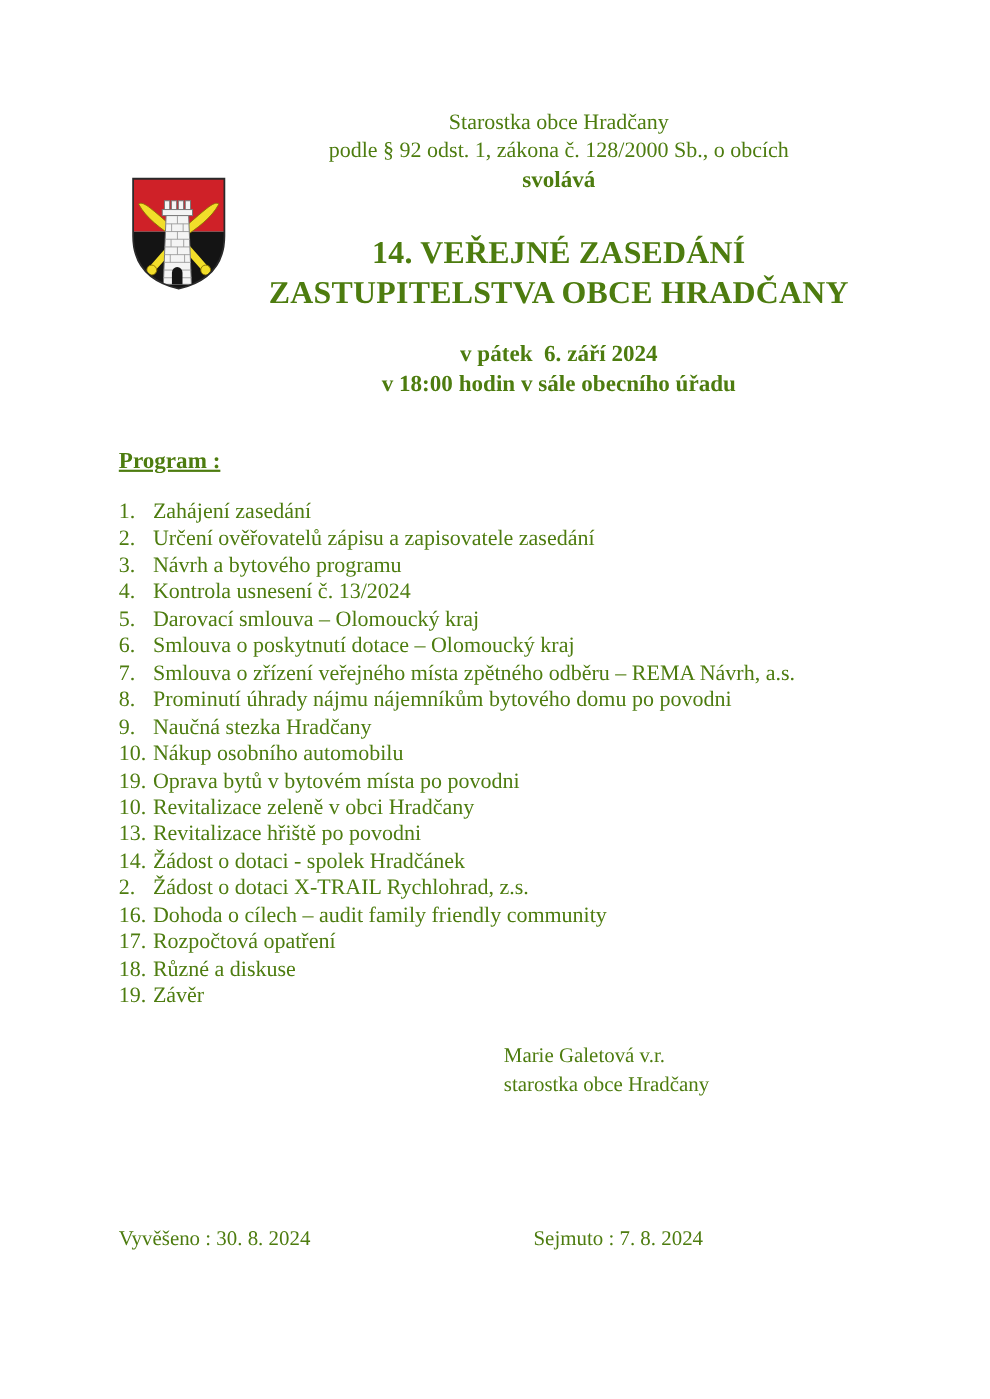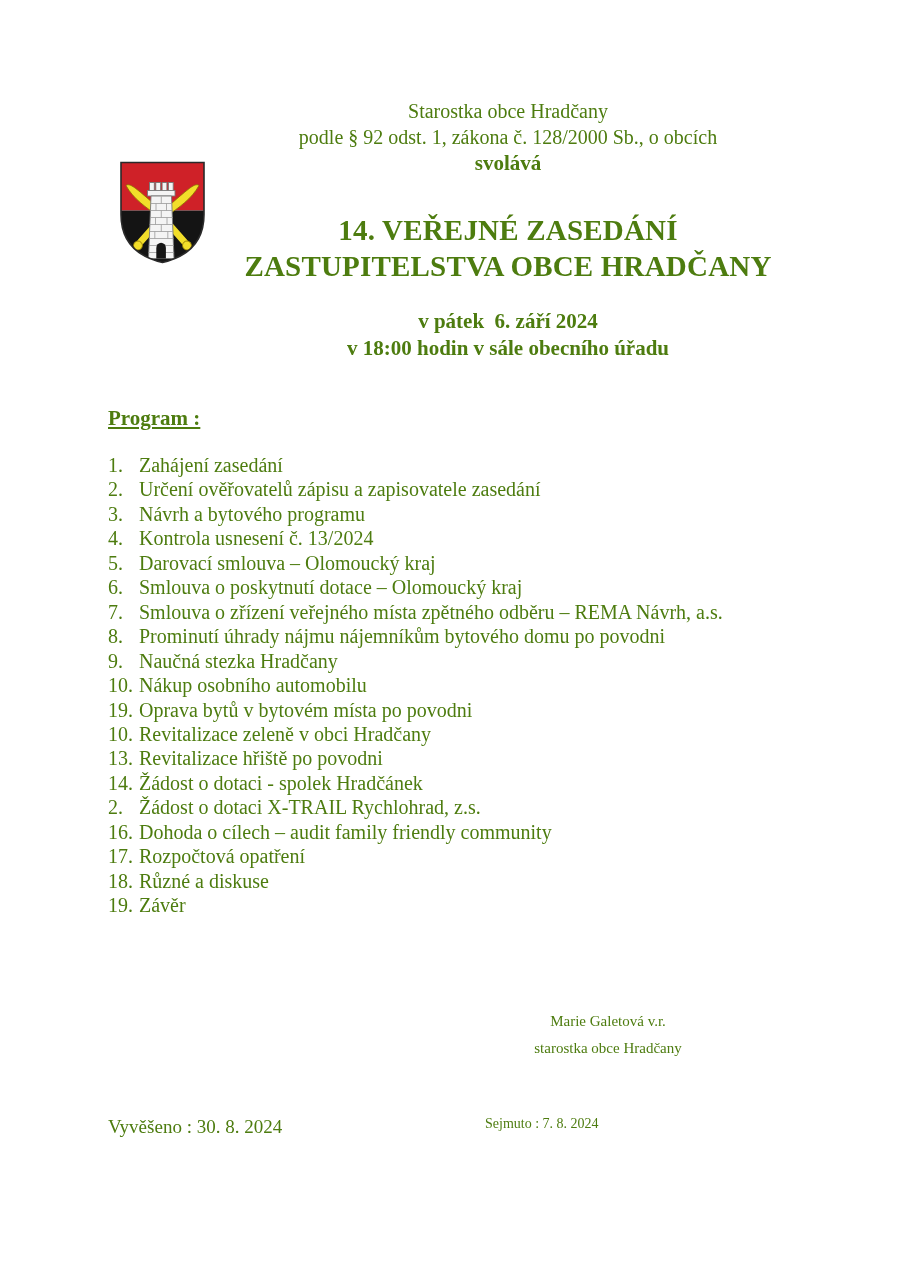--- a/index.html
+++ b/index.html
@@ -29,26 +29,26 @@
   .program-heading {
     position: absolute; left: 108px; top: 406px;
     font-size: 21px; font-weight: bold; text-decoration: underline;
   }
   .program-list { position: absolute; left: 108px; top: 453px; width: 730px; }
   .program-item { display: flex; font-size: 20px; line-height: 24.45px; }
   .item-num { flex: 0 0 31px; width: 31px; }
   .item-text { flex: 1; }
 
   .signature {
-    position: absolute; left: 458px; top: 1008px; width: 300px;
-    text-align: center; font-size: 15px; line-height: 27px;
+    position: absolute; left: 458px; top: 946px; width: 300px;
+    font-size: 19px; line-height: 27px;
   }
 
   .footer-posted { position: absolute; left: 108px; top: 1116px; font-size: 19px; }
-  .footer-removed { position: absolute; left: 485px; top: 1116px; font-size: 14px; }
+  .footer-removed { position: absolute; left: 485px; top: 1116px; font-size: 19px; }
 </style>
 </head>
 <body>
 
 <div class="page">
 
   <svg class="crest" viewBox="0 0 89 106" aria-hidden="true">
     <defs>
       <clipPath id="shieldClip">
         <path d="M 3,3 L 86,3 L 86,55 C 86,82 70,97 44.5,103 C 19,97 3,82 3,55 Z"></path>

